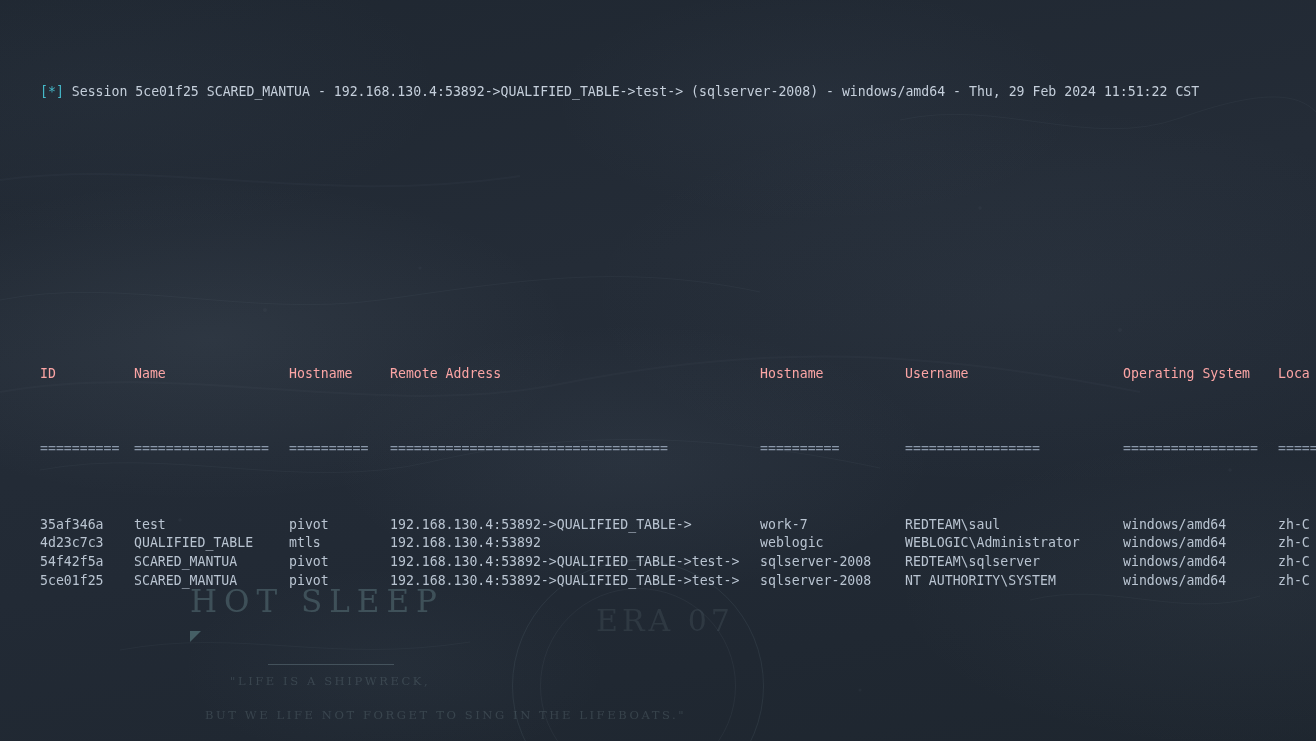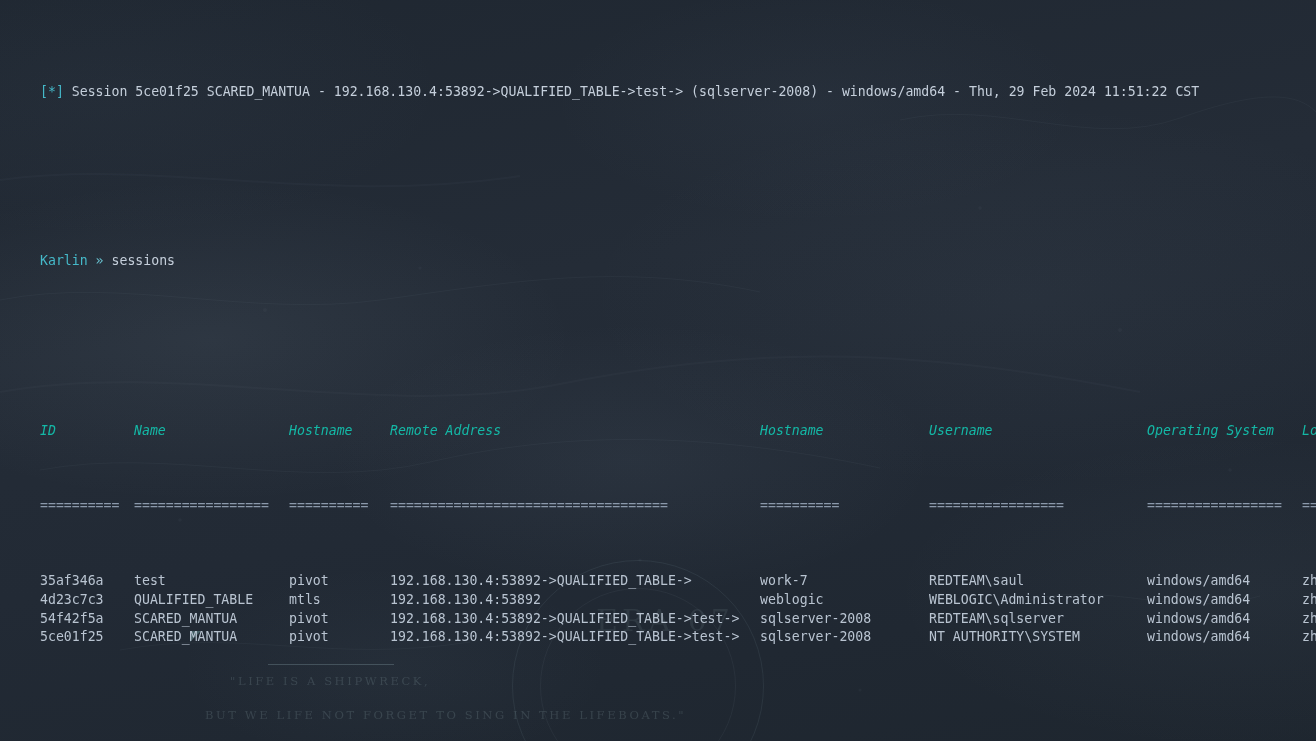--- a/index.html
+++ b/index.html
@@ -76,30 +76,30 @@
     position:relative;z-index:2;
     padding:8px 0 0 0;
     white-space:pre;
   }
   .row{height:18.8px;white-space:pre;padding-left:40px;}
   .blank{height:18.8px;}
   .cy{color:#45b9c9;}
   .pu-arrow{color:#68c0cf;}
   .txt{color:#c5cfdb;}
   .dim{color:#b9c4d1;}
-  .hdr{color:#14b8a6;font-style:italic;}
+  .hdr{color:#fca5a5;}
   .sep{color:#8b99ab;}
   .col{display:inline-block;vertical-align:top;}
   
   .c-id{width:94px;}
   .c-name{width:155px;}
   .c-tr{width:101px;}
   .c-ra{width:370px;}
   .c-host{width:145px;}
-  .c-user{width:218px;margin-left:24px;}
+  .c-user{width:218px;}
   .c-os{width:155px;}
   .c-loc{width:90px;}
 </style>
 </head>
 <body>
 
 <div id="bg-texture"></div>
 <svg id="bg-streaks" width="1316" height="741" viewBox="0 0 1316 741" preserveAspectRatio="none">
   <g stroke="rgba(175,195,210,0.09)" fill="none" stroke-width="1">
     <path d="M0 300 C 120 276, 250 318, 380 300 S 620 262, 760 292"></path>
@@ -123,33 +123,33 @@
       <circle cx="1230" cy="470" r="1.8"></circle>
   </g>
 </svg>
 
 <div id="wm-layer">
   <div class="wm-circle"></div>
   <div class="wm-circle2"></div>
   <div class="wm-era">ERA 07</div>
   <div class="wm-tri"></div>
   <div class="wm-rule"></div>
+  <div class="wm-title">HOT SLEEP</div>
   <div class="wm-sub">"LIFE IS A SHIPWRECK,</div>
   <div class="wm-sub2">BUT WE LIFE NOT FORGET TO SING IN THE LIFEBOATS."</div>
 </div>
 
 <div id="term">
 
   
   <div class="row"><span class="cy">[*]</span><span class="txt"> <span>Session 5ce01f25 SCARED_MANTUA - 192.168.130.4:53892-&gt;QUALIFIED_TABLE-&gt;test-&gt; (sqlserver-2008) - windows/amd64 - Thu, 29 Feb 2024 11:51:22 CST</span></span></div>
 
   <div class="blank"></div>
 
   
-  <div class="row"><span class="cy">Karlin</span><span class="pu-arrow"> <span>»</span> </span><span class="txt">sessions</span></div>
 
   <div class="blank"></div>
 
   
   <div class="row"><span class="col c-id hdr">ID</span><span class="col c-name hdr">Name</span><span class="col c-tr hdr">Hostname</span><span class="col c-ra hdr">Remote Address</span><span class="col c-host hdr">Hostname</span><span class="col c-user hdr">Username</span><span class="col c-os hdr">Operating System</span><span class="col c-loc hdr">Loca</span></div>
 
   <div class="row"><span class="col c-id sep">==========</span><span class="col c-name sep">=================</span><span class="col c-tr sep">==========</span><span class="col c-ra sep">===================================</span><span class="col c-host sep">==========</span><span class="col c-user sep">=================</span><span class="col c-os sep">=================</span><span class="col c-loc sep">=====</span></div>
 
   <div id="sessions-rows"><div class="row"><span class="col c-id dim">35af346a</span><span class="col c-name dim">test</span><span class="col c-tr dim">pivot</span><span class="col c-ra dim">192.168.130.4:53892-&gt;QUALIFIED_TABLE-&gt;</span><span class="col c-host dim">work-7</span><span class="col c-user dim">REDTEAM\saul</span><span class="col c-os dim">windows/amd64</span><span class="col c-loc dim">zh-C</span></div><div class="row"><span class="col c-id dim">4d23c7c3</span><span class="col c-name dim">QUALIFIED_TABLE</span><span class="col c-tr dim">mtls</span><span class="col c-ra dim">192.168.130.4:53892</span><span class="col c-host dim">weblogic</span><span class="col c-user dim">WEBLOGIC\Administrator</span><span class="col c-os dim">windows/amd64</span><span class="col c-loc dim">zh-C</span></div><div class="row"><span class="col c-id dim">54f42f5a</span><span class="col c-name dim">SCARED_MANTUA</span><span class="col c-tr dim">pivot</span><span class="col c-ra dim">192.168.130.4:53892-&gt;QUALIFIED_TABLE-&gt;test-&gt;</span><span class="col c-host dim">sqlserver-2008</span><span class="col c-user dim">REDTEAM\sqlserver</span><span class="col c-os dim">windows/amd64</span><span class="col c-loc dim">zh-C</span></div><div class="row"><span class="col c-id dim">5ce01f25</span><span class="col c-name dim">SCARED_MANTUA</span><span class="col c-tr dim">pivot</span><span class="col c-ra dim">192.168.130.4:53892-&gt;QUALIFIED_TABLE-&gt;test-&gt;</span><span class="col c-host dim">sqlserver-2008</span><span class="col c-user dim">NT AUTHORITY\SYSTEM</span><span class="col c-os dim">windows/amd64</span><span class="col c-loc dim">zh-C</span></div></div>
 

